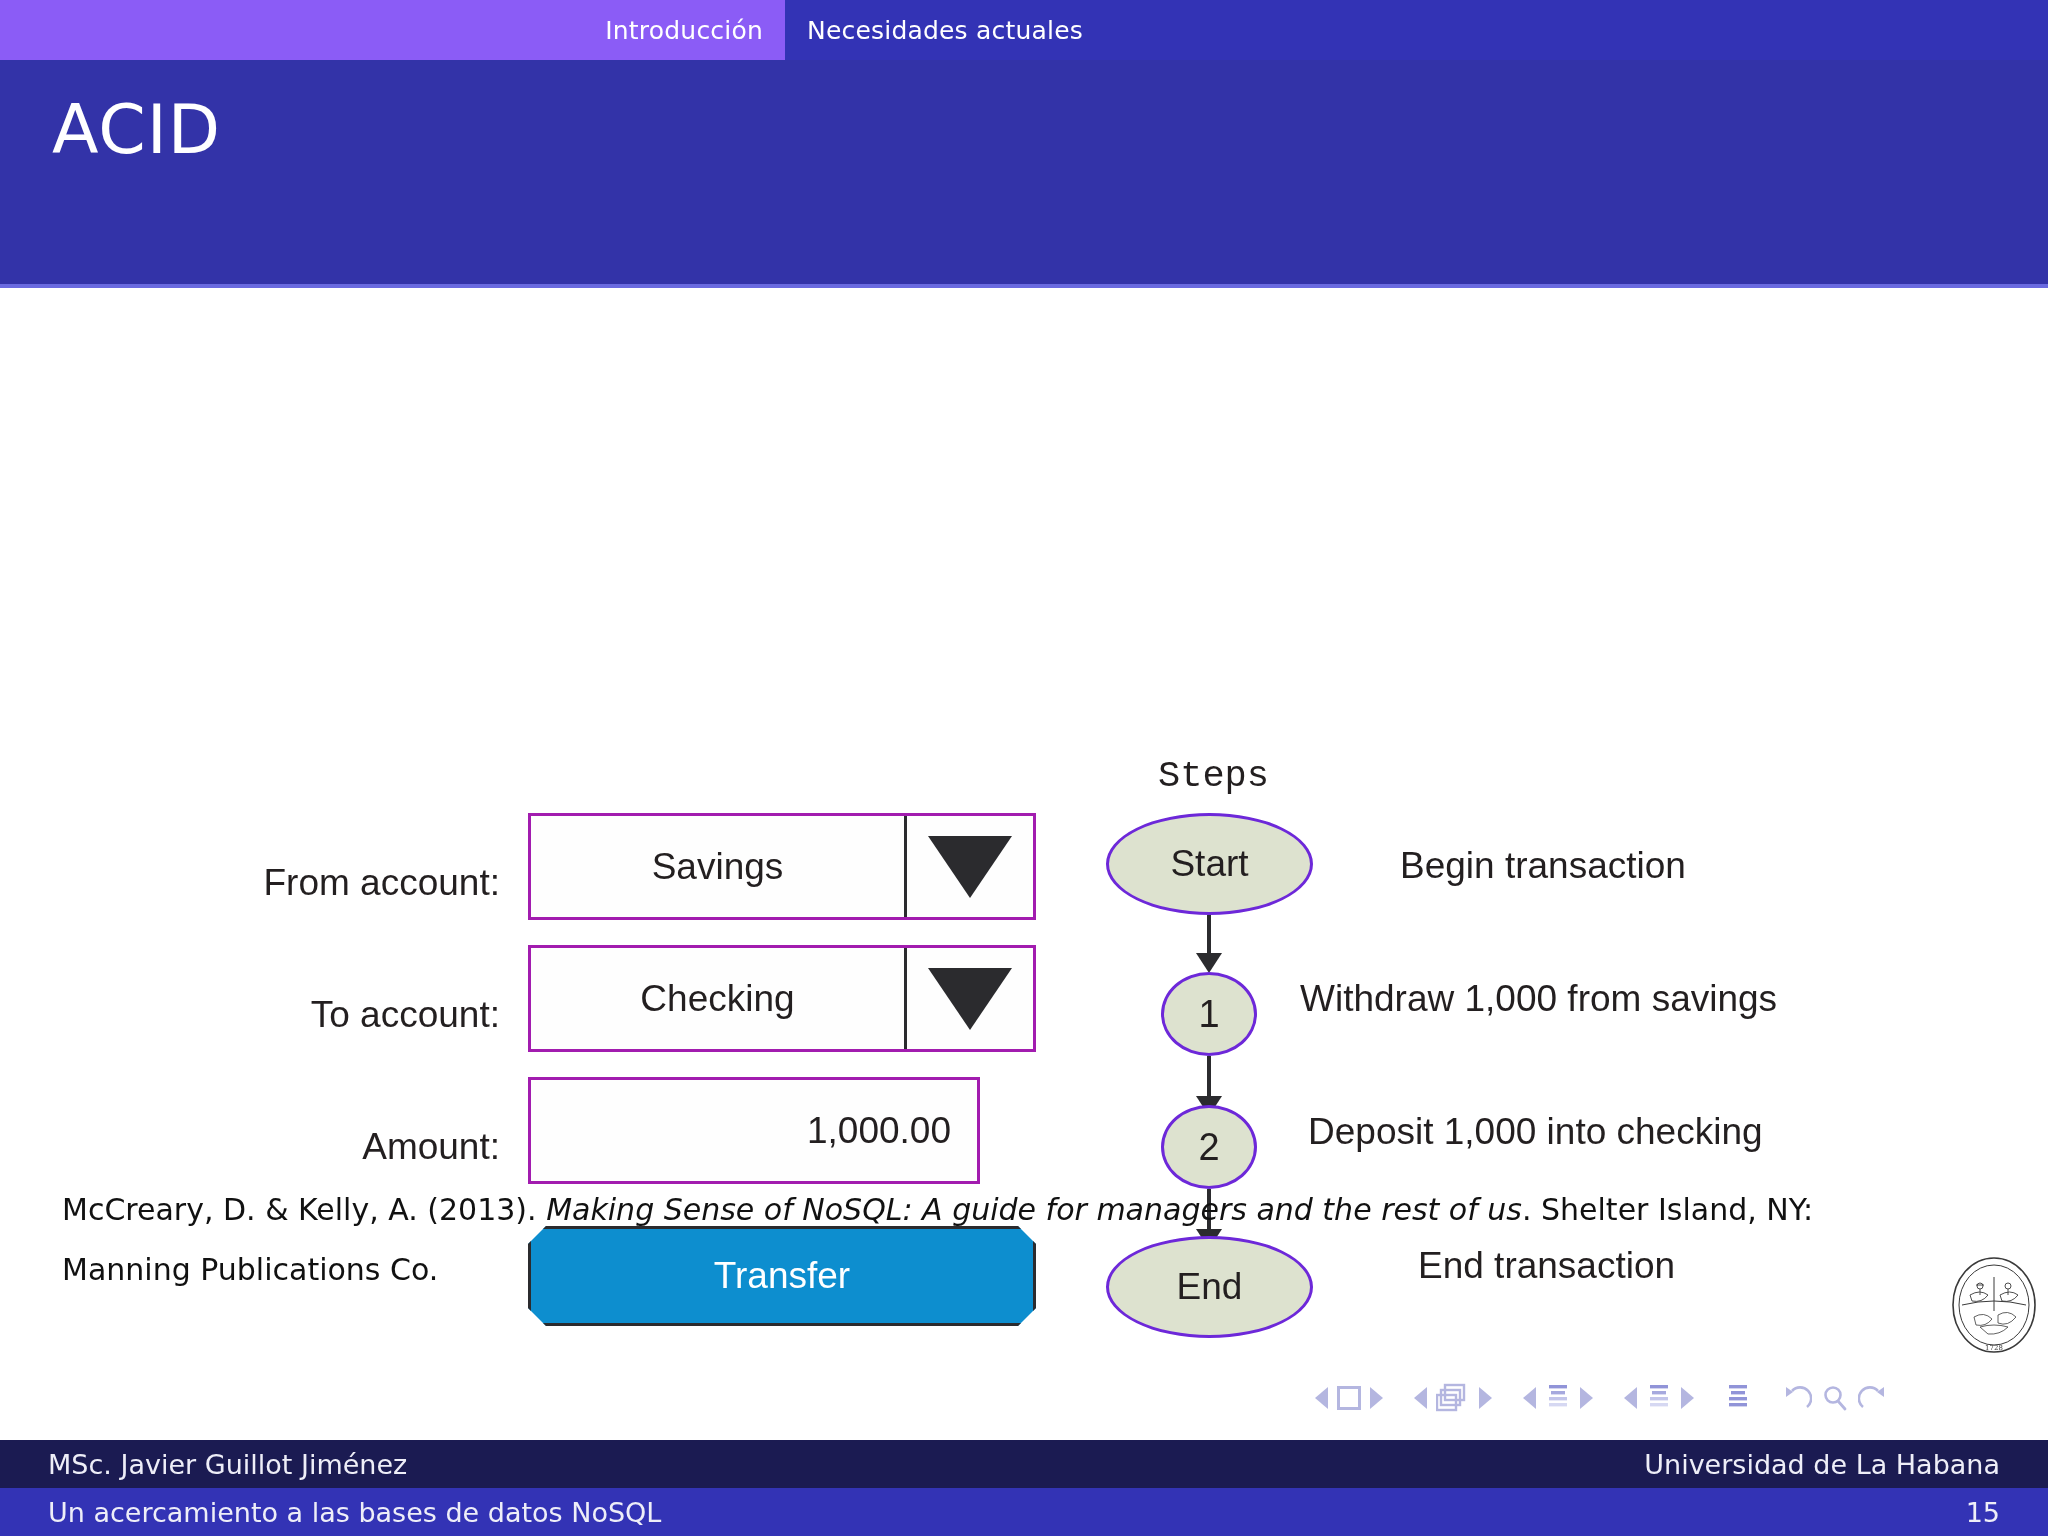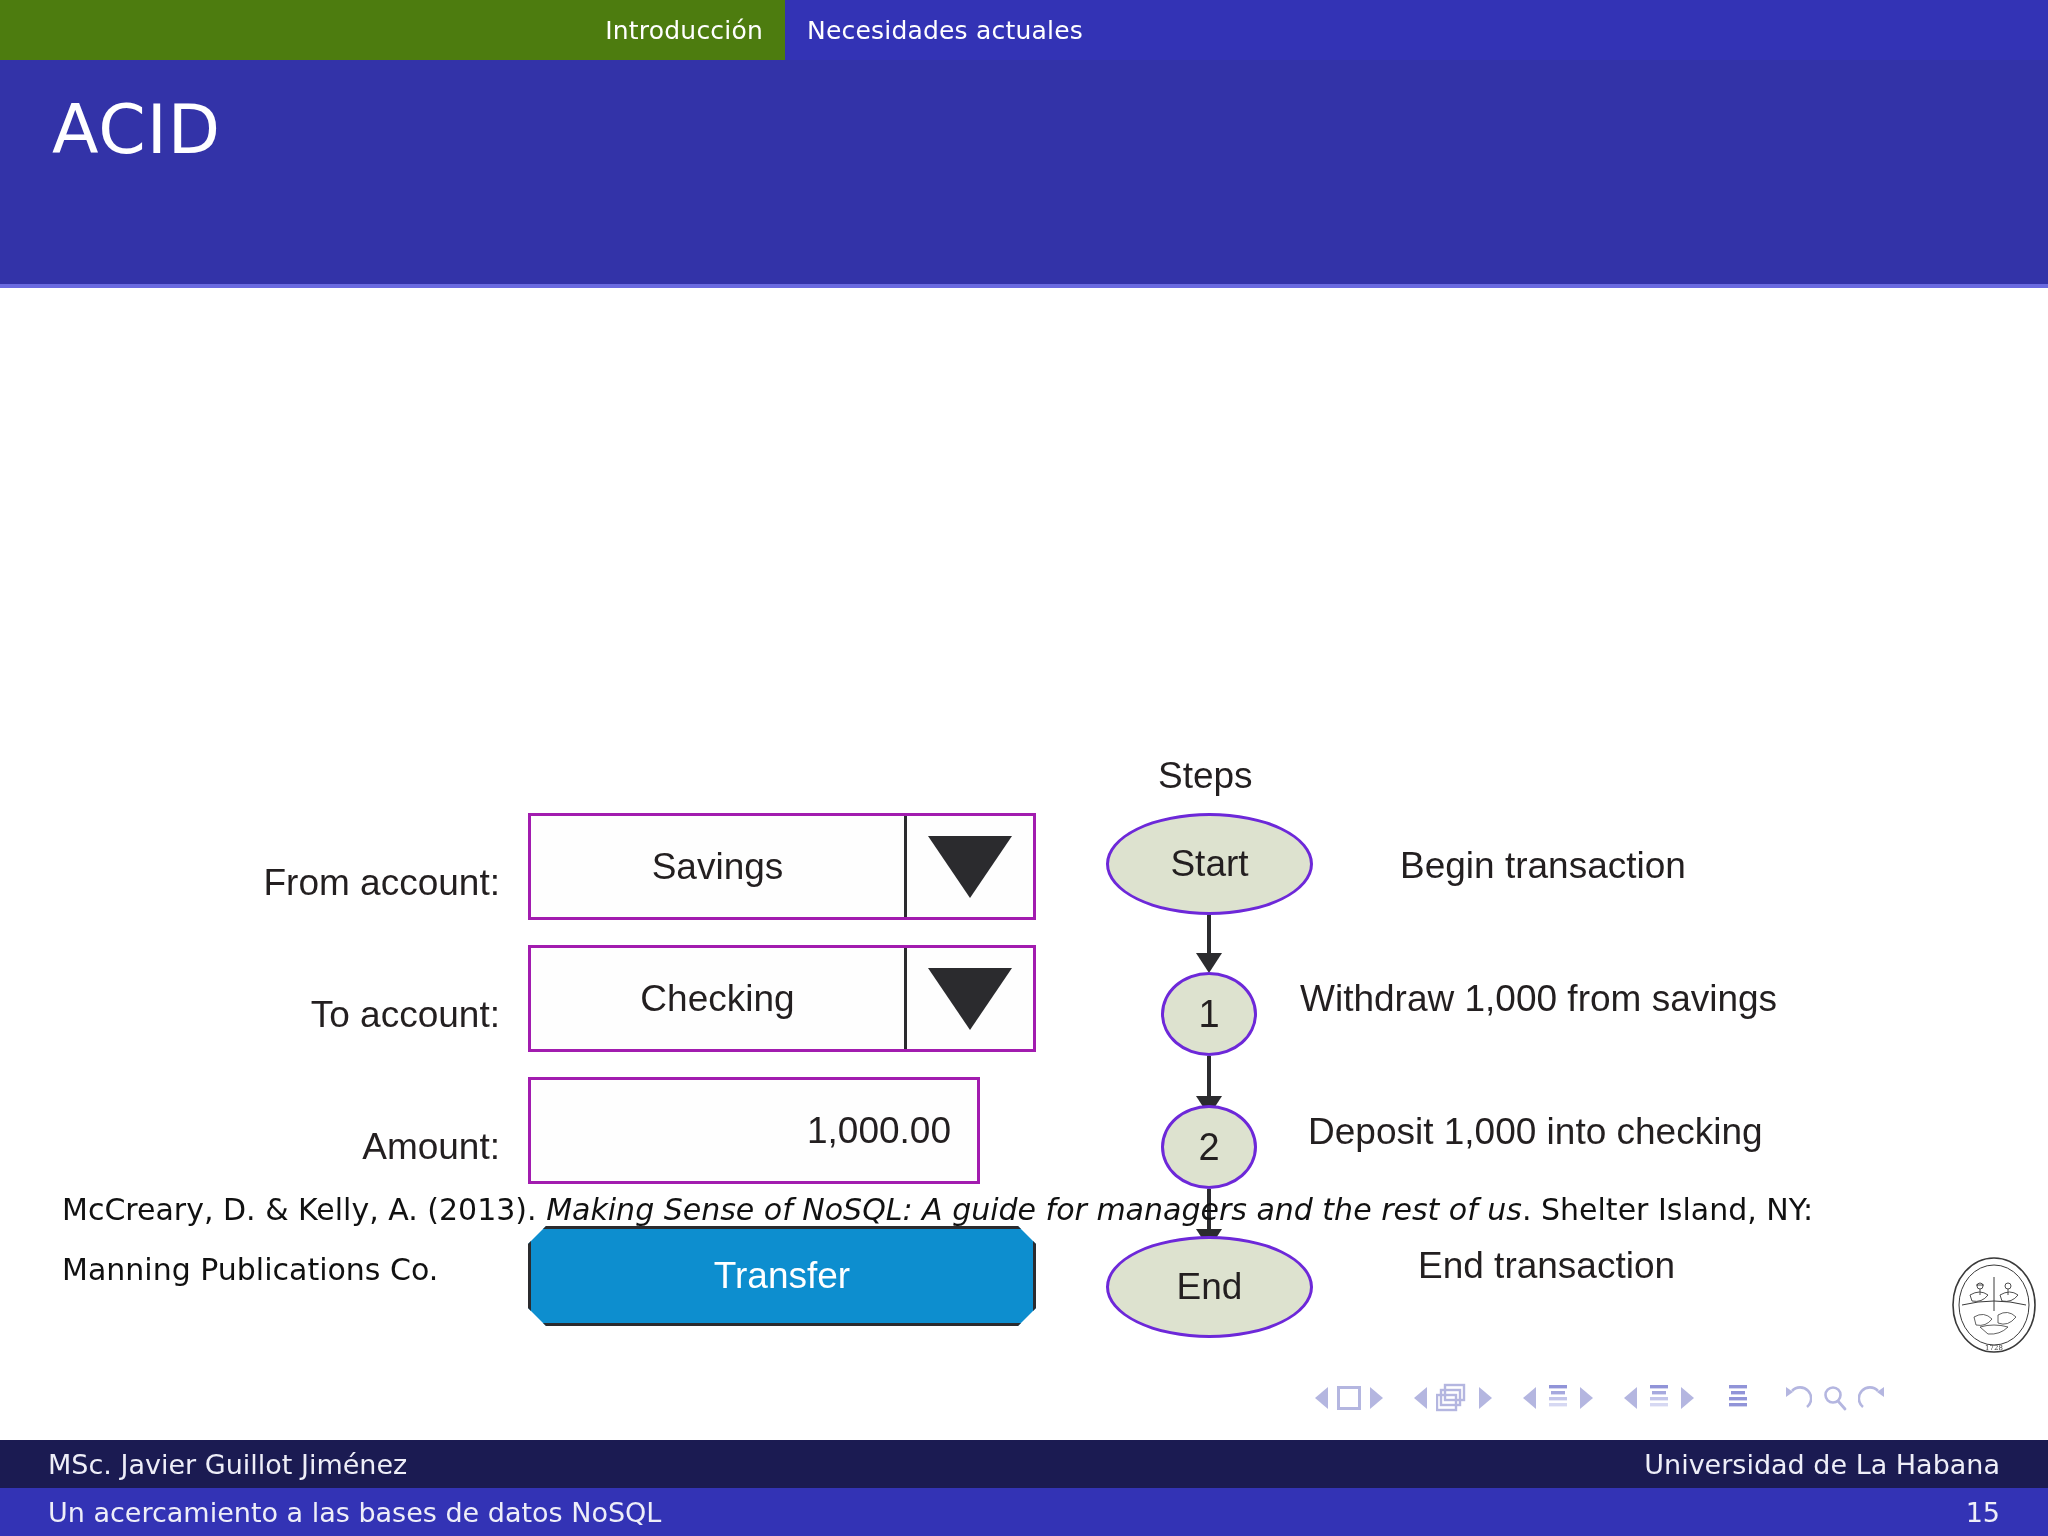--- a/index.html
+++ b/index.html
@@ -47,21 +47,21 @@
     justify-content: center;
     color: #ffffff;
     font-size: 25px;
     letter-spacing: 0.2px;
     font-family: "DejaVu Sans", sans-serif;
     padding: 0 0px;
     box-sizing: border-box;
     height: 60px;
   }
   .nav-tab.active-section {
-    background: #4d7c0f;
+    background: #8b5cf6;
     margin-left: -785px;
     width: 785px;
     justify-content: flex-end;
     padding-right: 22px;
   }
   .nav-tab.other-section {
     background: #3333b5;
     padding-left: 22px;
     padding-right: 22px;
   }
@@ -167,21 +167,21 @@
     clip-path: polygon(18px 0, calc(100% - 18px) 0, 100% 18px, 100% calc(100% - 18px),
                        calc(100% - 18px) 100%, 18px 100%, 0 calc(100% - 18px), 0 18px);
   }
 
   
   .flow-col { position: absolute; left: 0; top: 0; }
   .steps-heading {
     position: absolute;
     color: #231f20;
     font-size: 37px;
-    font-family: Liberation Sans, sans-serif;
+    font-family: Liberation Mono, monospace;
     white-space: nowrap;
   }
   .node {
     position: absolute;
     background: #dde2cf;
     border: 3px solid #6d28d9;
     border-radius: 50%;
     display: flex;
     align-items: center;
     justify-content: center;

